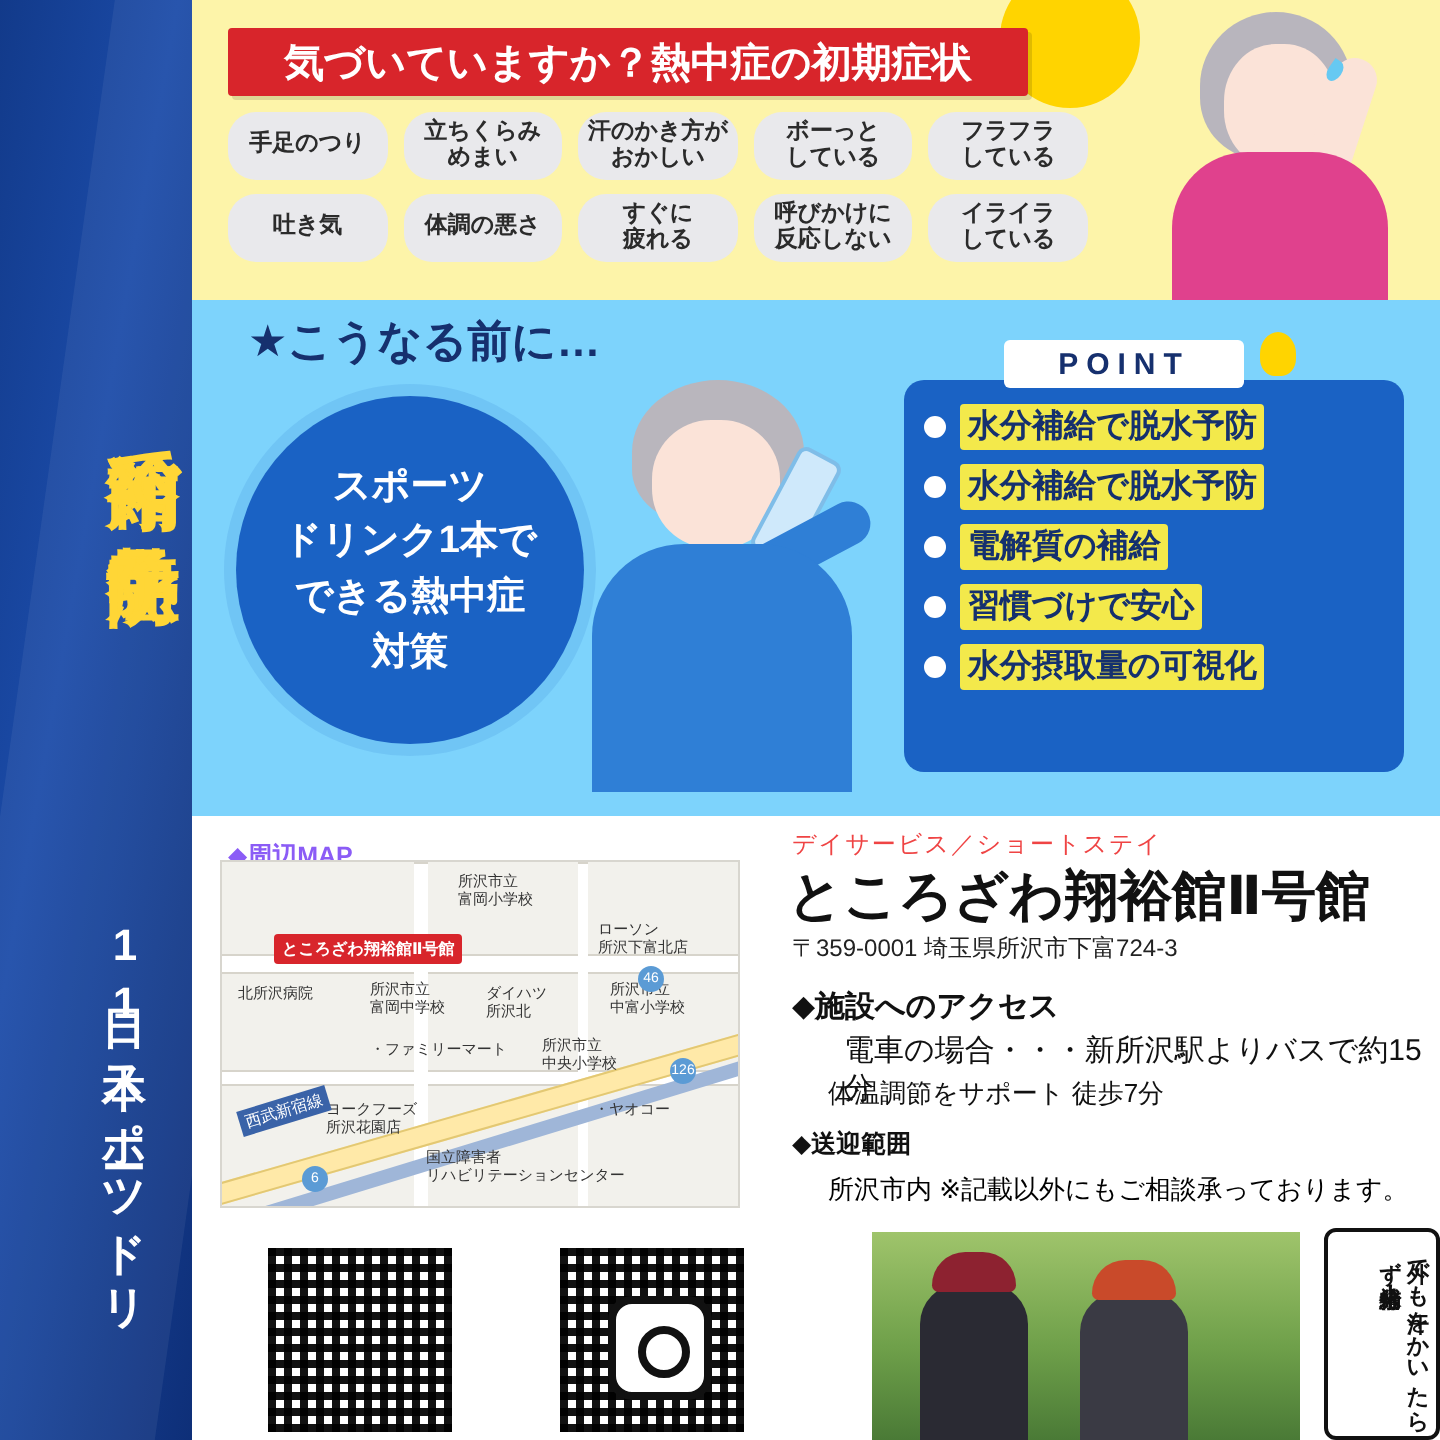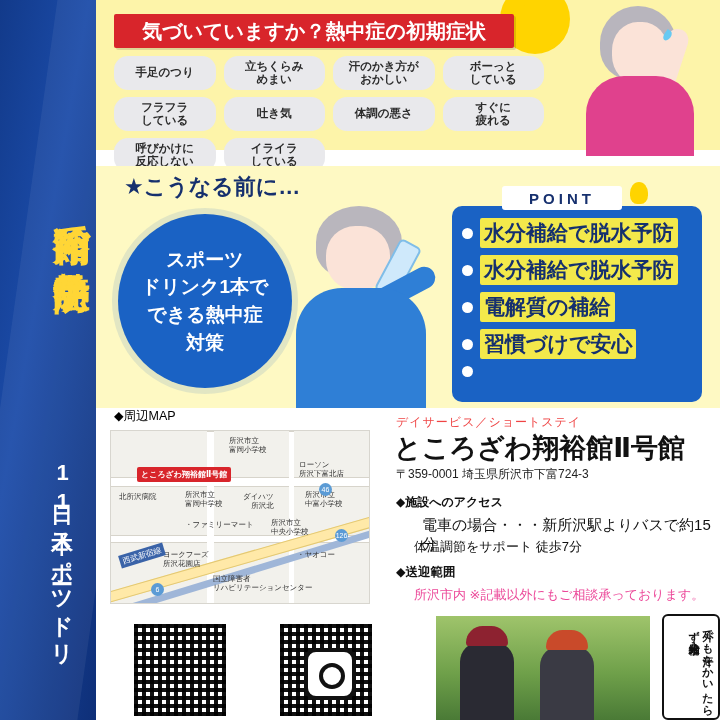--- a/index.html
+++ b/index.html
@@ -48,40 +48,40 @@
   }
   .banner{
     position:absolute;left:18px;top:14px;width:400px;height:34px;
     background:#d8252b;color:#ffffff;font-weight:bold;font-size:20px;
     display:flex;align-items:center;justify-content:center;
     border-radius:2px;
     box-shadow:2px 2px 0 rgba(0,0,0,.12);
   }
   .sym-grid{
     position:absolute;left:18px;top:56px;width:430px;
-    display:grid;grid-template-columns:repeat(4,1fr);gap:7px 8px;
+    display:grid;grid-template-columns:repeat(5,1fr);gap:7px 8px;
   }
   .sym{
     background:#e9e9ec;border-radius:14px;height:34px;
     display:flex;align-items:center;justify-content:center;text-align:center;
     font-size:11.5px;font-weight:bold;color:#2b2b2b;line-height:1.15;
     padding:0 2px;
   }
   
   .woman{position:absolute;right:6px;top:0;width:150px;height:150px;}
   .w-hair{position:absolute;left:36px;top:6px;width:76px;height:74px;border-radius:50% 50% 42% 42%;background:#b8b5bd;}
   .w-face{position:absolute;left:48px;top:22px;width:56px;height:62px;border-radius:46%;background:#fbe3d8;}
   .w-body{position:absolute;left:22px;top:76px;width:108px;height:80px;border-radius:38px 38px 0 0;background:#e0418d;}
   .w-arm{position:absolute;left:96px;top:28px;width:22px;height:64px;background:#fbe3d8;border-radius:12px;transform:rotate(18deg);}
   .w-drop{position:absolute;left:100px;top:30px;width:7px;height:11px;background:#66c9f2;border-radius:0 60% 60% 60%;transform:rotate(35deg);}
 
   
   .mid{
-    position:absolute;left:96px;top:166px;width:624px;height:258px;
-    background:#fef9c3;
+    position:absolute;left:96px;top:150px;width:624px;height:258px;
+    background:#7dd3fc;
   }
   .mid-title{
     position:absolute;left:28px;top:6px;font-size:22px;font-weight:bold;color:#16306e;
   }
   .circle-blue{
     position:absolute;left:22px;top:48px;width:174px;height:174px;border-radius:50%;
     background:#1a62c4;color:#ffffff;font-weight:bold;font-size:19px;line-height:1.45;
     display:flex;align-items:center;justify-content:center;text-align:center;
     box-shadow:0 0 0 6px rgba(26,98,196,.12);
   }
@@ -97,30 +97,30 @@
     background:#1a62c4;border-radius:10px;
   }
   .point-label{
     position:absolute;left:406px;top:20px;width:120px;height:24px;
     background:#ffffff;color:#16306e;font-weight:bold;font-size:15px;letter-spacing:4px;
     display:flex;align-items:center;justify-content:center;border-radius:3px;
   }
   .bulb{position:absolute;left:534px;top:16px;width:18px;height:22px;border-radius:50% 50% 40% 40%;background:#ffd400;}
   .point-list{position:absolute;left:366px;top:52px;width:232px;}
   .point-item{
-    display:flex;align-items:center;margin-bottom:7px;color:#ffffff;font-weight:bold;font-size:21px;
+    display:flex;align-items:center;margin-bottom:7px;color:#ffffff;font-weight:bold;font-size:16px;
   }
   .point-item .dot{
     width:11px;height:11px;border-radius:50%;background:#ffffff;margin-right:7px;flex:0 0 auto;
   }
   .point-item .txt{background:#f3e94b;color:#15306e;padding:1px 4px;border-radius:2px;}
 
   
   .lower{position:absolute;left:96px;top:408px;width:624px;height:312px;background:#ffffff;}
-  .map-title{position:absolute;left:18px;top:0;font-size:12.5px;font-weight:normal;color:#000000;}
+  .map-title{position:absolute;left:18px;top:12px;font-size:12.5px;font-weight:bold;color:#8b5cf6;}
   .map{
     position:absolute;left:14px;top:22px;width:258px;height:172px;
     background:#f2f1ec;border:1px solid #d8d6cf;overflow:hidden;
   }
   .road{position:absolute;background:#ffffff;border-top:1px solid #d7d4cb;border-bottom:1px solid #d7d4cb;}
   .road.h1{left:0;top:46px;width:100%;height:8px;}
   .road.h2{left:0;top:104px;width:100%;height:6px;}
   .road.v1{left:96px;top:0;width:7px;height:100%;}
   .road.v2{left:178px;top:0;width:5px;height:100%;}
   .road.diag{left:-20px;top:120px;width:320px;height:9px;transform:rotate(-16deg);background:#ffe9a8;border-color:#e3c873;}
@@ -129,25 +129,25 @@
     position:absolute;left:26px;top:36px;background:#d8252b;color:#fff;font-size:8px;font-weight:bold;
     padding:2px 4px;border-radius:2px;white-space:nowrap;
   }
   .mlbl{position:absolute;font-size:7.5px;color:#333;line-height:1.15;white-space:pre;}
   .mbadge{position:absolute;font-size:7px;color:#fff;background:#5b9bd5;border-radius:50%;width:13px;height:13px;display:flex;align-items:center;justify-content:center;}
   .mstation{position:absolute;left:8px;top:118px;font-size:8px;color:#fff;background:#3a63a8;padding:1px 3px;transform:rotate(-17deg);}
 
   .svc-type{position:absolute;left:300px;top:6px;font-size:12px;color:#ef4444;letter-spacing:1px;}
   .facility{position:absolute;left:298px;top:22px;font-size:27px;font-weight:bold;color:#111;letter-spacing:0px;}
   .addr{position:absolute;left:300px;top:58px;font-size:12px;color:#222;}
-  .acc-head{position:absolute;left:300px;top:86px;font-size:12px;font-weight:bold;color:#111;}
+  .acc-head{position:absolute;left:300px;top:86px;font-size:15px;font-weight:bold;color:#111;}
   .acc-l1{position:absolute;left:326px;top:108px;font-size:15px;color:#111;}
   .acc-l2{position:absolute;left:318px;top:130px;font-size:13px;color:#111;}
   .area-head{position:absolute;left:300px;top:156px;font-size:12.5px;font-weight:bold;color:#111;}
-  .area-l1{position:absolute;left:318px;top:178px;font-size:13px;color:#ec4899;}
+  .area-l1{position:absolute;left:318px;top:178px;font-size:13px;color:#000000;}
 
   .qr{position:absolute;width:92px;height:92px;background:
       repeating-linear-gradient(0deg,#111 0 4px,#fff 4px 8px),
       repeating-linear-gradient(90deg,#111 0 4px,transparent 4px 8px);
       background-blend-mode:multiply;}
   .qr.q1{left:38px;top:216px;}
   .qr.q2{left:184px;top:216px;}
   .ig{
     position:absolute;left:208px;top:240px;width:44px;height:44px;border:4px solid #111;border-radius:12px;
     background:#fff;
@@ -249,20 +249,21 @@
       <div class="point-item">
         <span class="dot"></span>
         <span class="txt">電解質の補給</span>
       </div>
       <div class="point-item">
         <span class="dot"></span>
         <span class="txt">習慣づけで安心</span>
       </div>
       <div class="point-item">
         <span class="dot"></span>
+        <span class="txt">水分摂取量の可視化</span>
       </div>
     </div>
   </div>
 
   <div class="lower">
     <div class="map-title">◆周辺MAP</div>
 
     <div class="map">
       <div class="road h1"></div>
       <div class="road h2"></div>
@@ -271,21 +272,21 @@
       <div class="road diag"></div>
       <div class="rail"></div>
       <div class="map-pin">ところざわ翔裕館Ⅱ号館</div>
       <div class="mlbl" style="left: 118px; top: 6px; white-space: pre-line;">所沢市立
 富岡小学校</div>
       <div class="mlbl" style="left: 188px; top: 30px; white-space: pre-line;">ローソン
 所沢下富北店</div>
       <div class="mlbl" style="left: 8px; top: 62px; white-space: pre-line;">北所沢病院</div>
       <div class="mlbl" style="left: 74px; top: 60px; white-space: pre-line;">所沢市立
 富岡中学校</div>
-      <div class="mlbl" style="left: 132px; top: 62px; white-space: pre-line; text-align: right;">ダイハツ
+      <div class="mlbl" style="left: 132px; top: 62px; white-space: pre-line;">ダイハツ
 所沢北</div>
       <div class="mlbl" style="left: 194px; top: 60px; white-space: pre-line;">所沢市立
 中富小学校</div>
       <div class="mlbl" style="left: 50px; top: 90px; white-space: pre-line; margin-left: 24px;">・ファミリーマート</div>
       <div class="mlbl" style="left: 160px; top: 88px; white-space: pre-line;">所沢市立
 中央小学校</div>
       <div class="mlbl" style="left: 52px; top: 120px; white-space: pre-line;">ヨークフーズ
 所沢花園店</div>
       <div class="mlbl" style="left: 186px; top: 120px; white-space: pre-line;">・ヤオコー</div>
       <div class="mlbl" style="left: 102px; top: 144px; white-space: pre-line;">国立障害者

